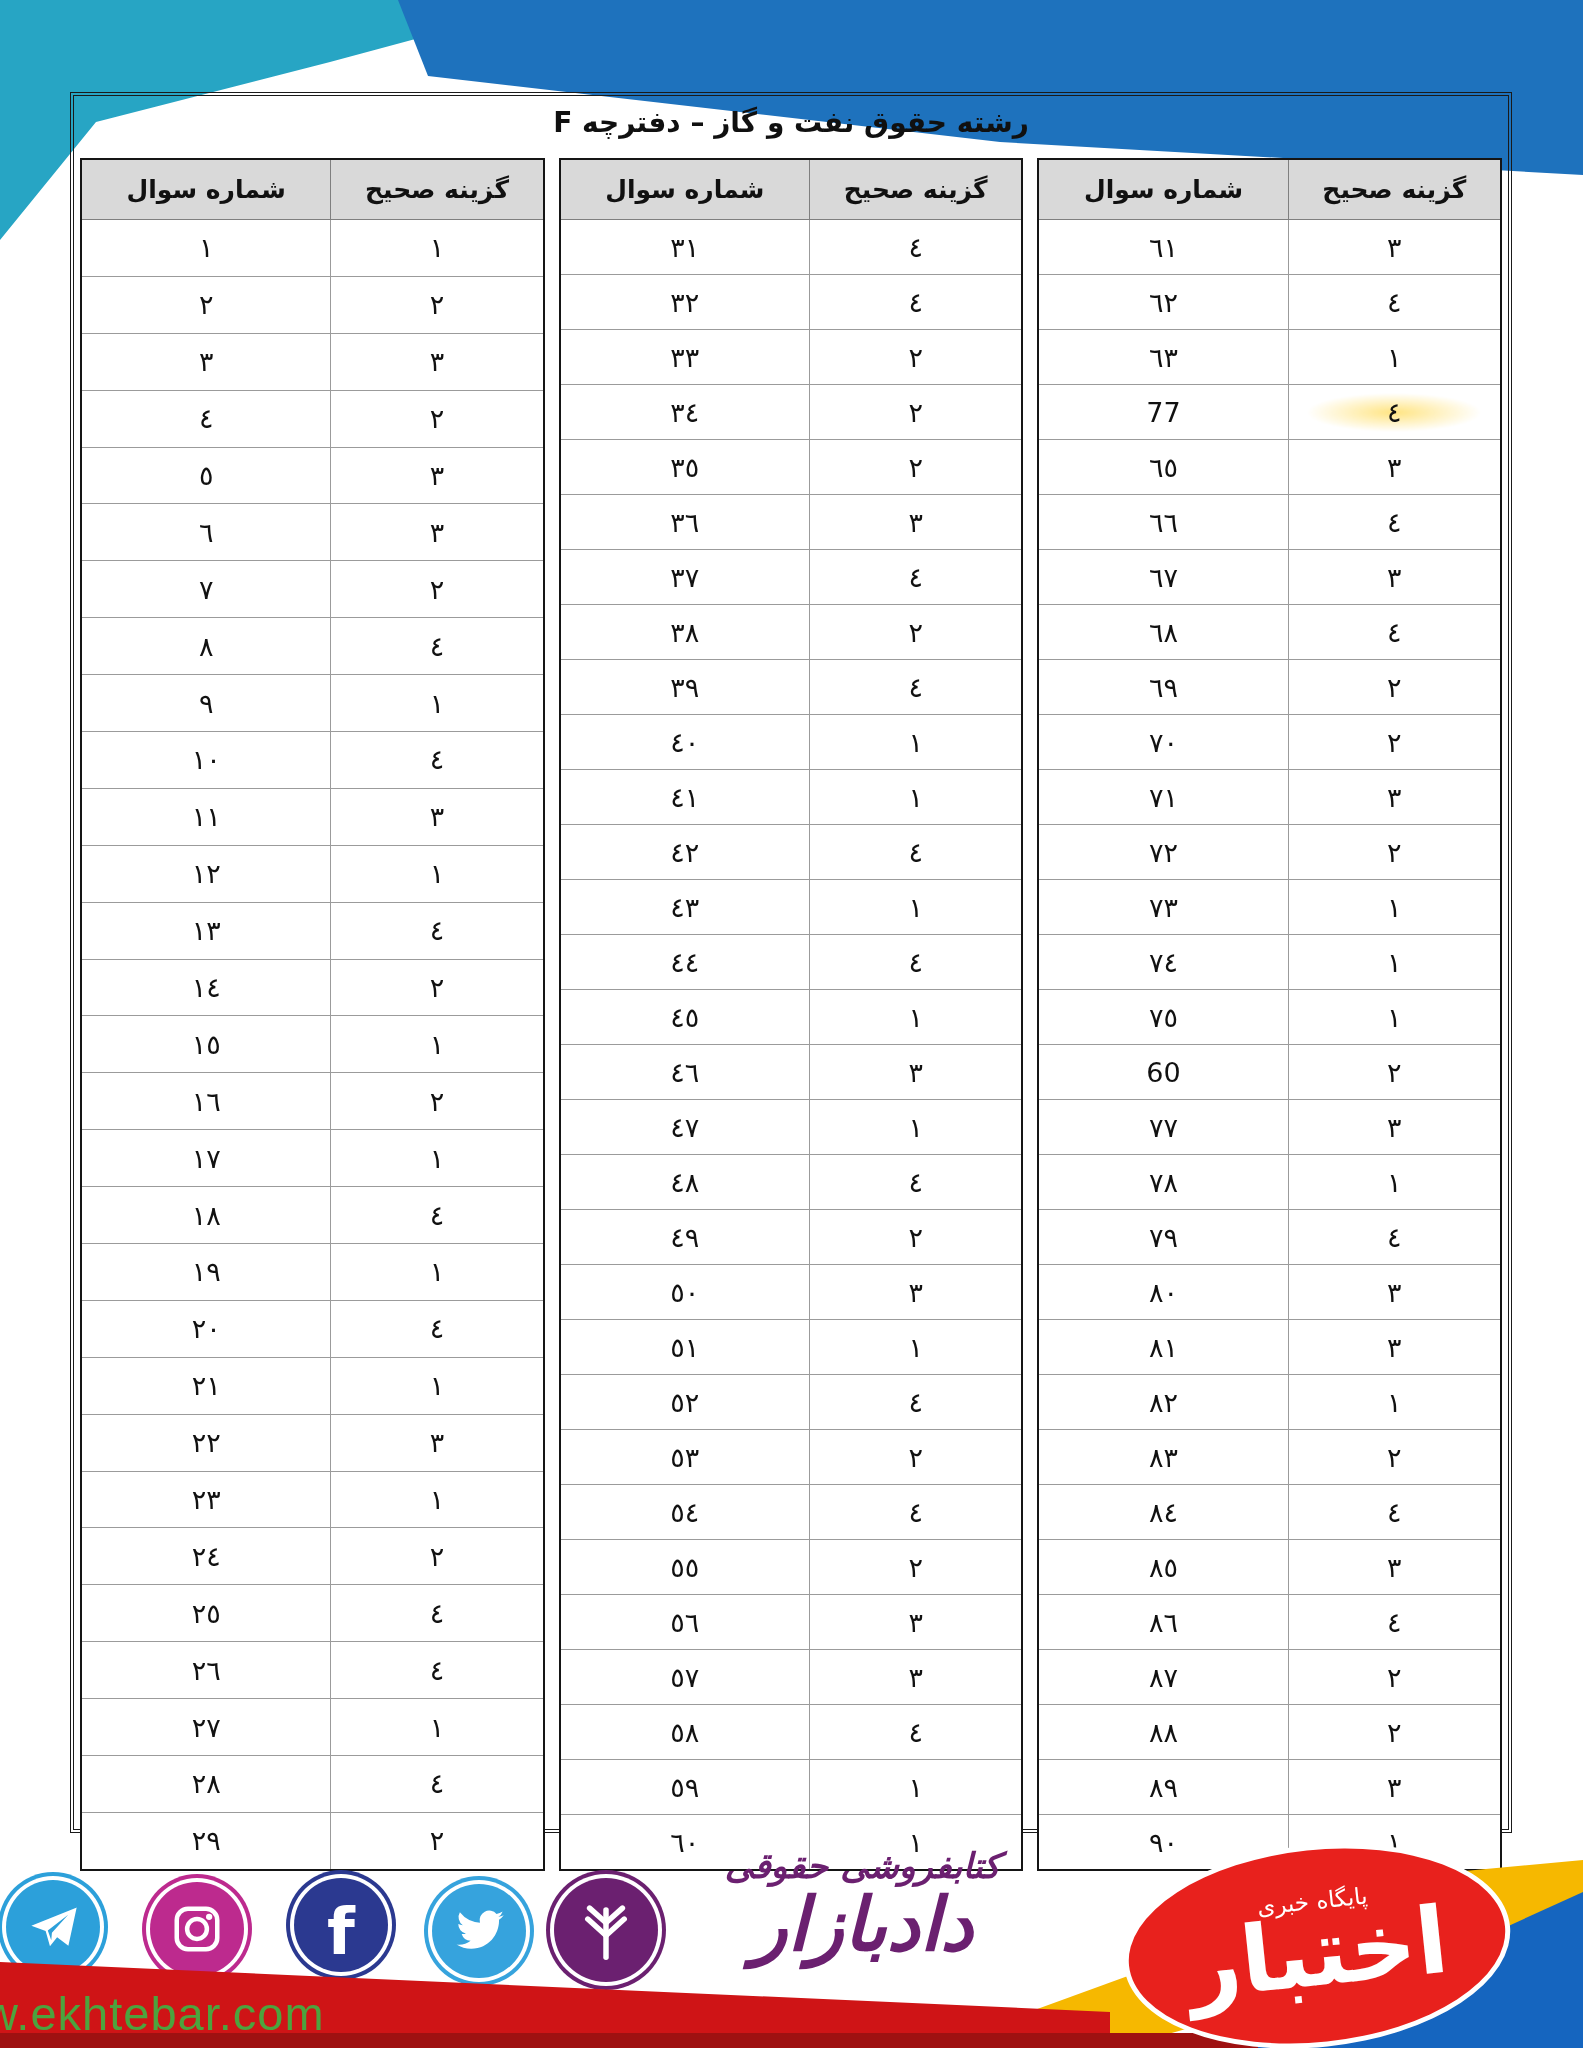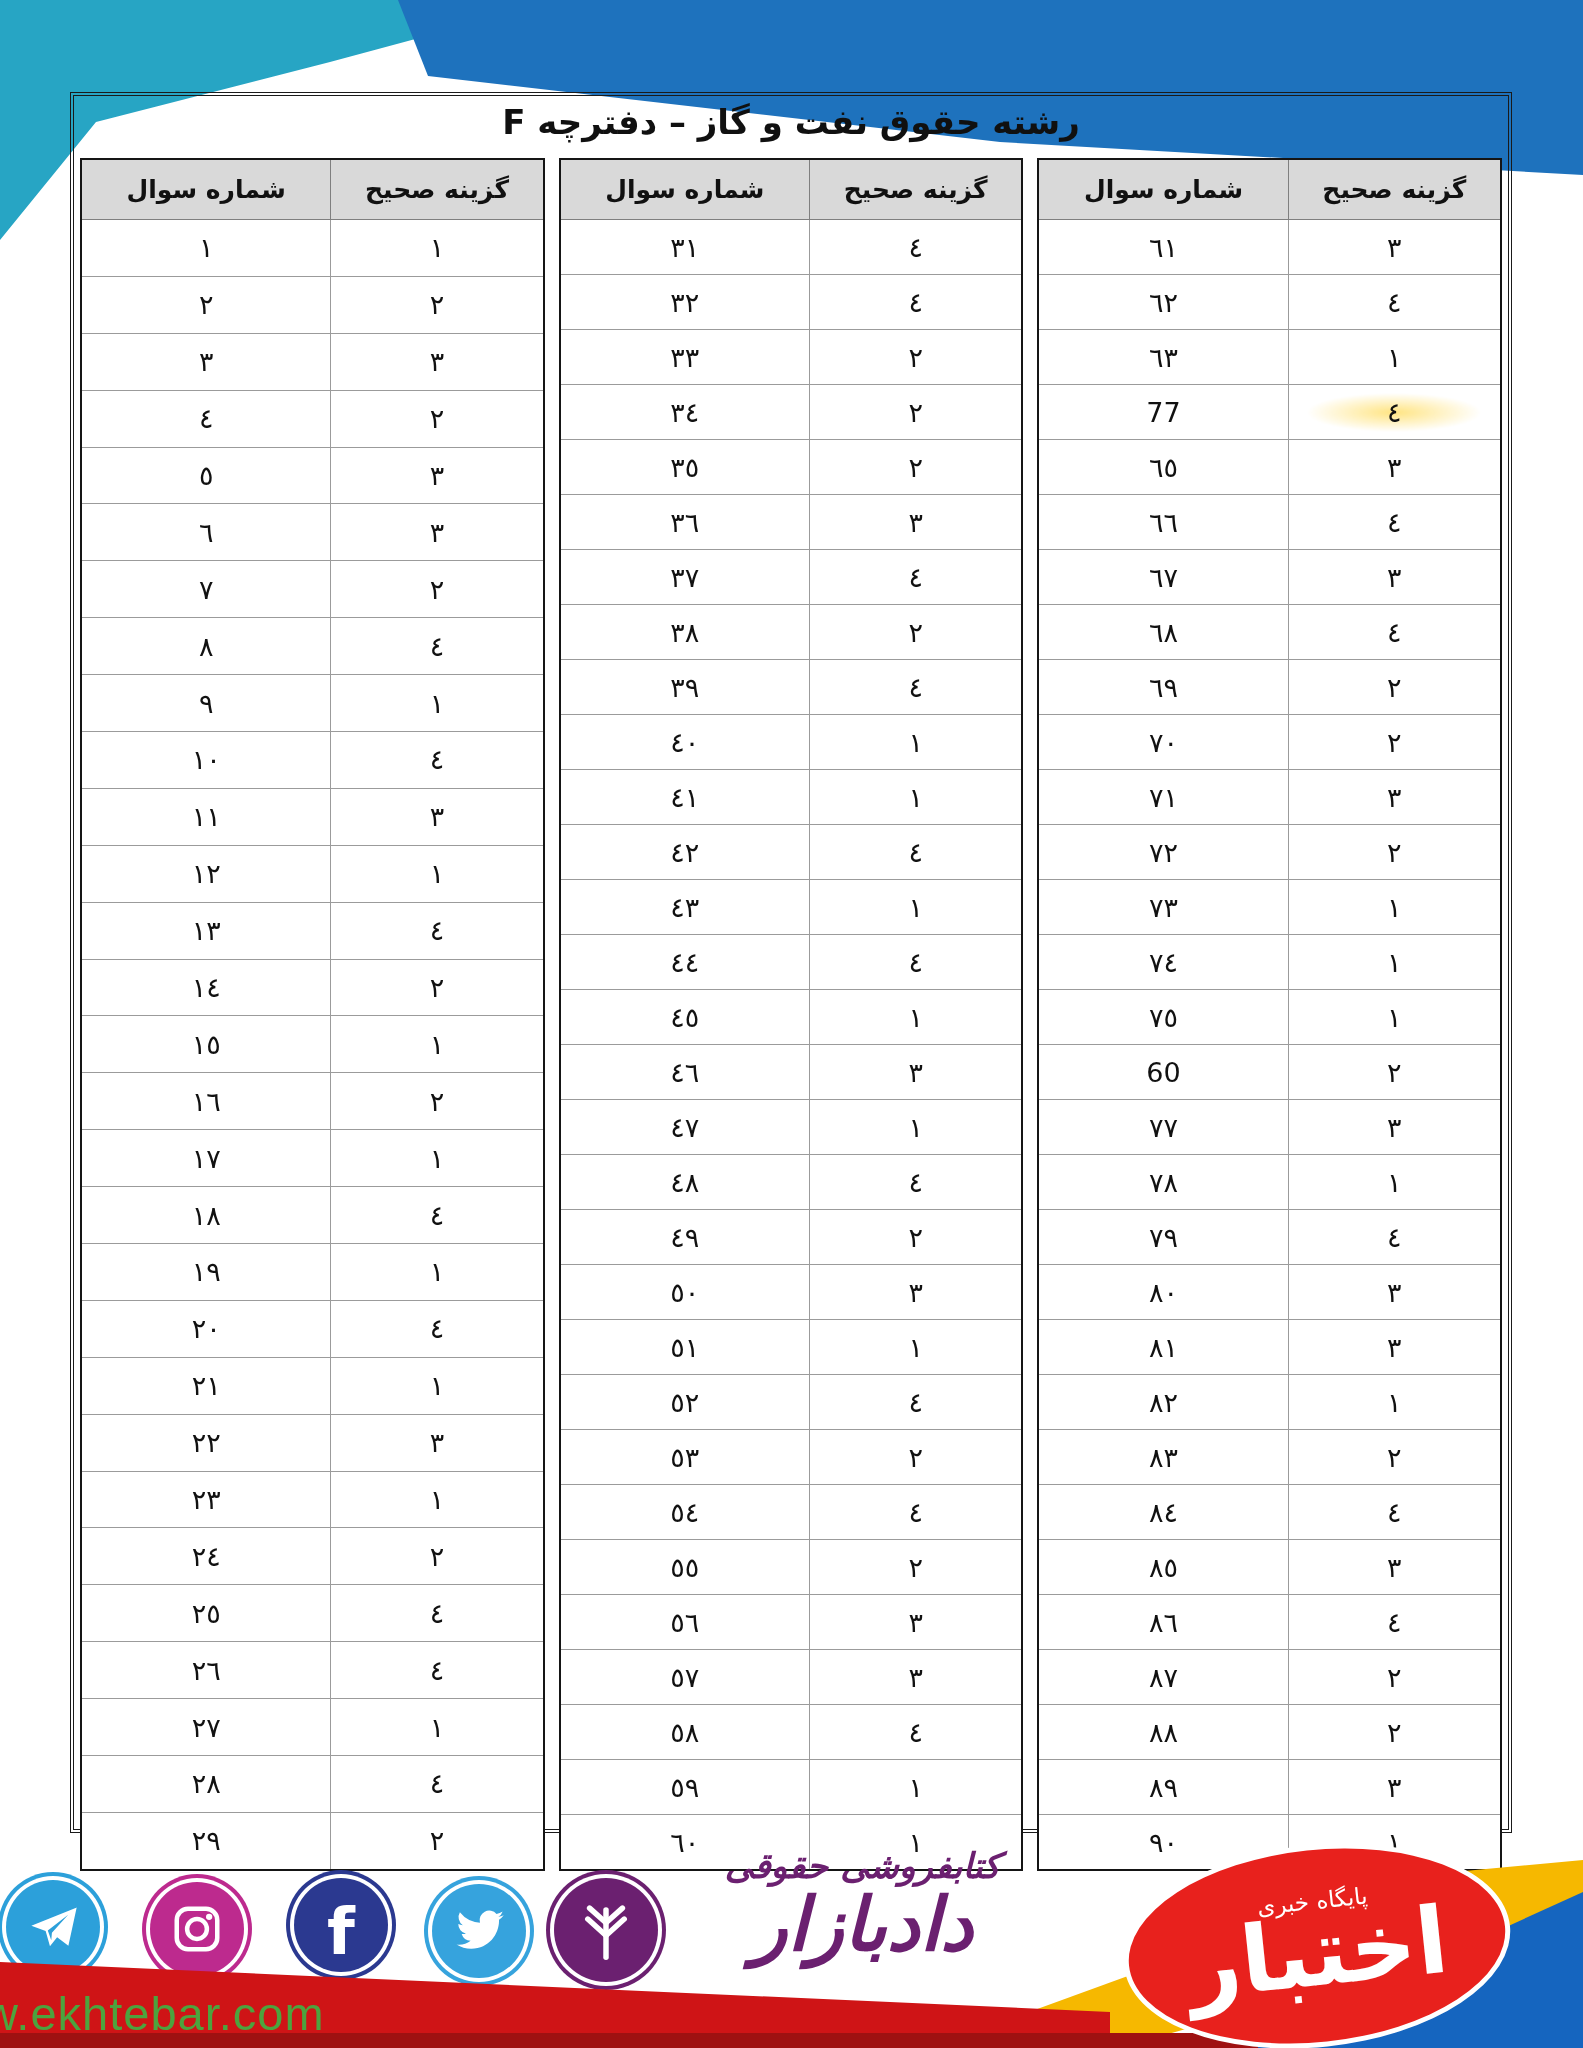--- a/index.html
+++ b/index.html
@@ -24,21 +24,21 @@
     position:absolute;left:0;top:0;width:1583px;height:240px;background:var(--blue_band);
     clip-path:polygon(398px 0,1583px 0,1583px 175px,1000px 142px,428px 76px);z-index:0;
   }
   
   .sheet{
     position:absolute;left:70px;top:92px;width:1442px;height:1741px;
     border:4px double var(--border_dark);z-index:1;box-sizing:border-box;
     background:transparent;
   }
   .sheet-title{
-    height:55px;line-height:53px;text-align:center;font-weight:700;font-size:34px;
+    height:55px;line-height:53px;text-align:center;font-weight:700;font-size:28px;
     color:#101010;direction:rtl;
   }
   .groups{display:flex;gap:14px;padding:7px 6px;}
   table.grp{
     flex:1;border-collapse:collapse;border:2px solid #151515;background:#fff;
     table-layout:fixed;
   }
   table.grp th{
     background:var(--header_bg);font-weight:700;font-size:25px;height:57px;
     border:1px solid #7f7f7f;color:#111;direction:rtl;

